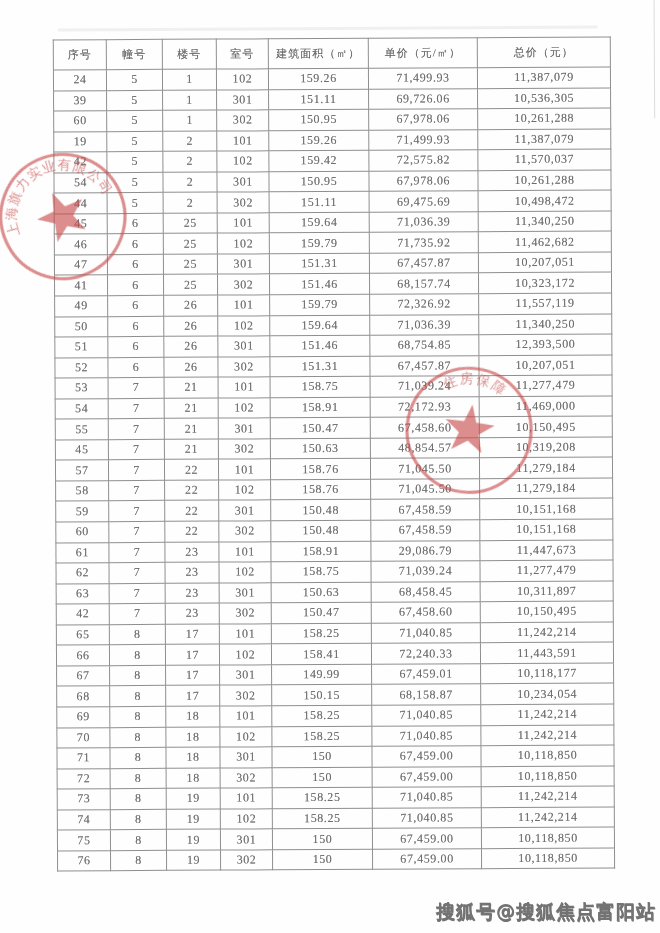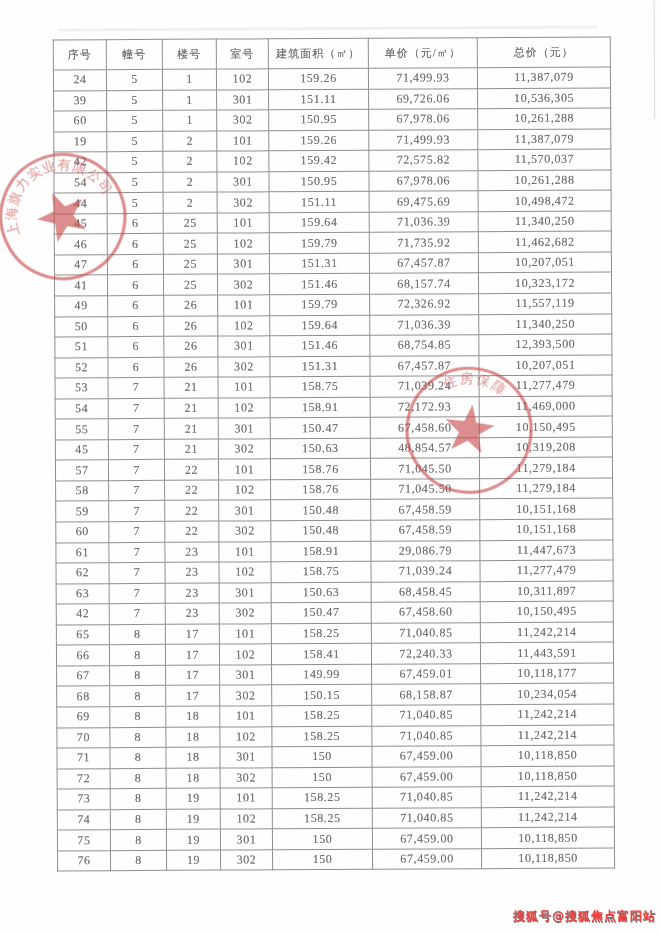--- a/index.html
+++ b/index.html
@@ -34,21 +34,21 @@
   .price-table{text-shadow:0 0 0.6px rgba(110,110,110,0.55);}
   
   .stamp{position:absolute;pointer-events:none;opacity:0.62;}
   .stamp svg{filter:blur(0.4px);}
   .stamp-left{left:-11px;top:139px;transform:rotate(-24deg);}
   .stamp-right{left:393px;top:355px;transform:rotate(8deg);}
   
   .watermark{
     position:absolute;right:4px;bottom:8px;
     font-family:"DejaVu Sans","Liberation Sans",sans-serif;
-    font-weight:bold;font-size:12px;color:#ef4444;
+    font-weight:bold;font-size:19px;color:#737373;
     letter-spacing:1px;
     text-shadow:0.5px 0.5px 0 rgba(0,0,0,0.55);
   }
   
   .scan-smudge-top{
     position:absolute;left:60px;top:27px;width:540px;height:3px;
     background:rgba(120,120,120,0.10);border-radius:2px;
   }
   .scan-edge-right{
     position:absolute;right:3px;top:0;width:1px;height:120px;

